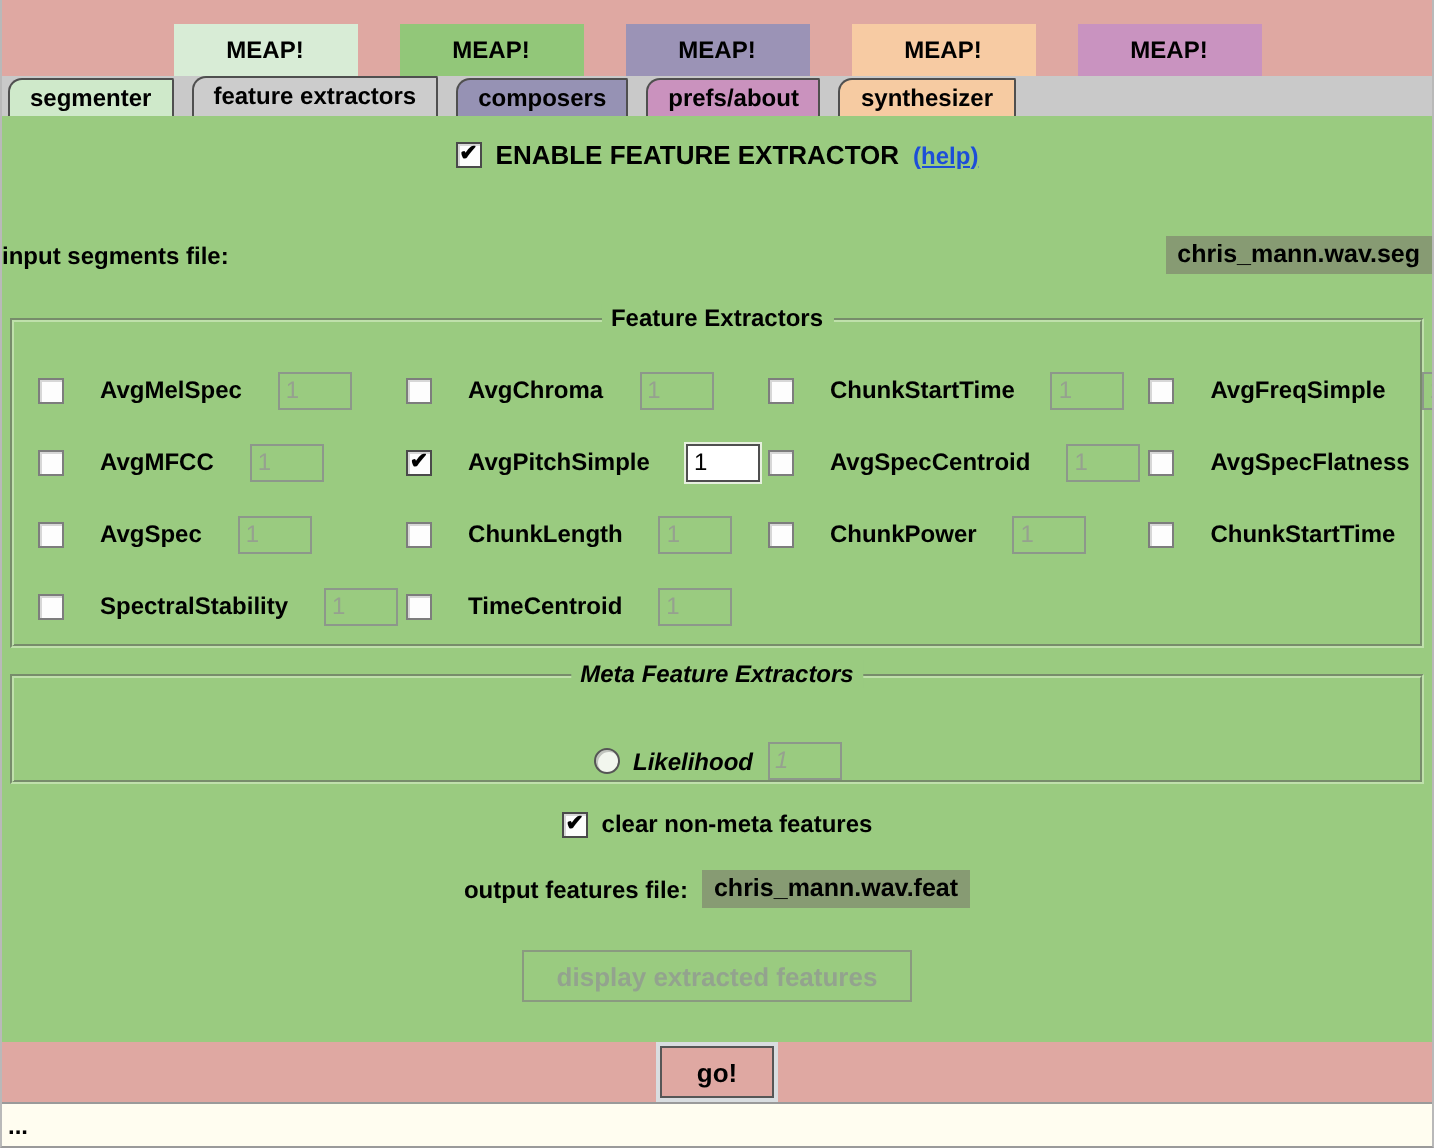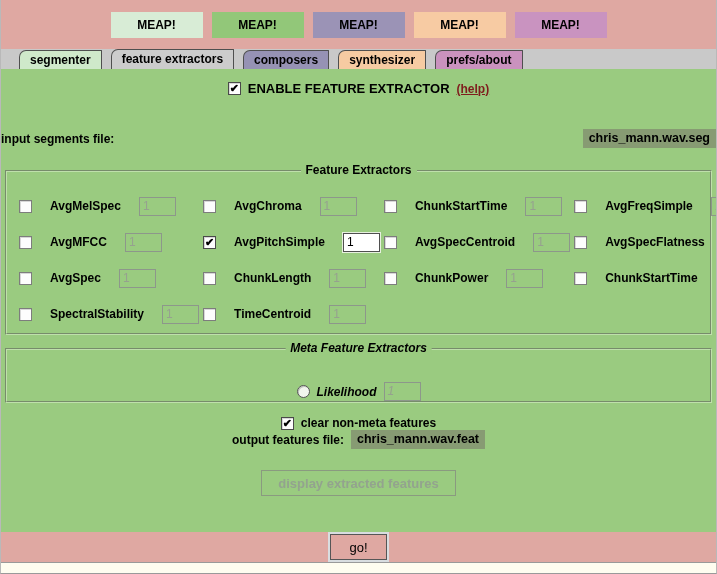--- a/index.html
+++ b/index.html
@@ -3,27 +3,27 @@
 <meta charset="utf-8">
 <style>
   * { margin:0; padding:0; box-sizing:border-box; }
   body { font-family:"Liberation Sans", sans-serif; background:#e8e8e8; }
   .window {
     width:717px; height:574px; position:relative; overflow:hidden;
     border-left:1px solid #b9b9b9; border-right:1px solid #b9b9b9; border-bottom:1px solid #9a9a9a;
     font-weight:bold; color:#000;
   }
   
-  .top-bar { height:49px; display:flex; justify-content:center; align-items:center; gap:9px; }
+  .top-bar { height:38px; display:flex; justify-content:center; align-items:flex-end; gap:21px; }
   .meap-btn {
     width:92px; height:26px; border:none; font-family:inherit;
     font-weight:bold; font-size:12px; color:#000; cursor:pointer;
   }
   
-  .tab-bar { height:20px; background:#c9c9c9; display:flex; align-items:flex-end; padding-left:18px; }
+  .tab-bar { height:20px; background:#c9c9c9; display:flex; align-items:flex-end; padding-left:3px; }
   .tab {
     height:19px; line-height:18px; padding:0 10px; margin-right:9px;
     font-size:12px; font-weight:bold; border:1px solid #4f4f4f; border-bottom:none;
     border-radius:7px 1px 0 0; cursor:pointer; white-space:nowrap;
   }
   .tab[data-state="active"] { height:20px; }
   
   .content { height:463px; background:#9acb80; padding-top:12px; }
   .row-center { display:flex; justify-content:center; align-items:center; gap:7px; }
   
@@ -58,31 +58,31 @@
   .fx-cell { display:flex; align-items:center; gap:18px; padding-left:4px; }
   .fx-label { font-size:12px; font-weight:bold; white-space:nowrap; }
   .num-field {
     width:37px; height:19px; font-size:12px; font-weight:normal;
     padding:1px 3px 0; overflow:hidden; flex:0 0 auto;
   }
   .num-field[data-state="disabled"] { background:transparent; border:1px solid #8d978b; color:#96a18f; }
   .num-field[data-state="enabled"]  { background:#fff; border:1px solid #4f4f4f; color:#000; box-shadow:0 0 0 1px #e7f0df; }
   .meta-panel { margin-top:13px; height:55px; padding-top:32px;font-style:italic; }
   .clear-row { margin-top:13px; }
-  .output-row { }
+  .output-row { margin-top:16px; }
   .display-row { margin-top:21px; }
   .display-btn {
     height:26px; padding:0 16px; background:transparent; border:1px solid #8a9a80;
     color:#93a38e; font-family:inherit; font-weight:bold; font-size:13px;
   }
   
   .go-bar { height:30px; display:flex; justify-content:center; align-items:center; }
   .go-btn {
     width:57px; height:26px; border:1px solid #565656; box-shadow:0 0 0 2px #d9dde0;
-    font-family:inherit; font-weight:normal; font-size:13px; color:#000; cursor:pointer;
+    font-family:inherit; font-weight:bold; font-size:13px; color:#000; cursor:pointer;
   }
   .status-bar {
     height:23px; background:#fffdf0; border-top:1px solid #9a9a9a;
     display:flex; align-items:center; padding-left:3px;
     font-size:12px; font-weight:bold; color:#000;
   }
 </style>
 </head>
 <body>
 
@@ -93,32 +93,32 @@
     <button class="meap-btn" style="background-color: rgb(146, 199, 121);">MEAP!</button>
     <button class="meap-btn" style="background-color: rgb(155, 147, 182);">MEAP!</button>
     <button class="meap-btn" style="background-color: rgb(247, 203, 163);">MEAP!</button>
     <button class="meap-btn" style="background-color: rgb(201, 147, 192);">MEAP!</button>
   </div>
 
   <div class="tab-bar">
     <div class="tab" data-state="inactive" style="background-color: rgb(207, 233, 202);">segmenter</div>
     <div class="tab" data-state="active" style="background-color: rgb(204, 204, 204);">feature extractors</div>
     <div class="tab" data-state="inactive" style="background-color: rgb(150, 146, 180);">composers</div>
+    <div class="tab" data-state="inactive" style="background-color: rgb(202, 146, 190);">prefs/about</div>
     <div class="tab" data-state="inactive" style="background-color: rgb(246, 203, 162);">synthesizer</div>
-    <div class="tab" data-state="inactive" style="background-color: rgb(202, 146, 190);">prefs/about</div>
   </div>
 
   <div class="content" style="background-color: rgb(154, 203, 128);">
 
     <div class="row-center">
       <span class="cb" data-state="checked">
           <span class="check">✔</span>
         </span>
       <span class="lbl">ENABLE FEATURE EXTRACTOR</span>
-      <a class="help-link" style="color: #7f1d1d; text-decoration: underline;">(help)</a>
+      <a class="help-link" style="color: #1d4ed8; text-decoration: underline;">(help)</a>
     </div>
 
     <div class="row-center" style="margin-top:33px;justify-content:space-between;">
       <span class="lbl-sm">input segments file:</span>
       <span class="file-badge" style="background-color: rgb(135, 155, 115);">chris_mann.wav.seg</span>
     </div>
 
     <div class="panel fx-panel">
       <span class="panel-title">Feature Extractors</span>
       <div class="fx-grid">

